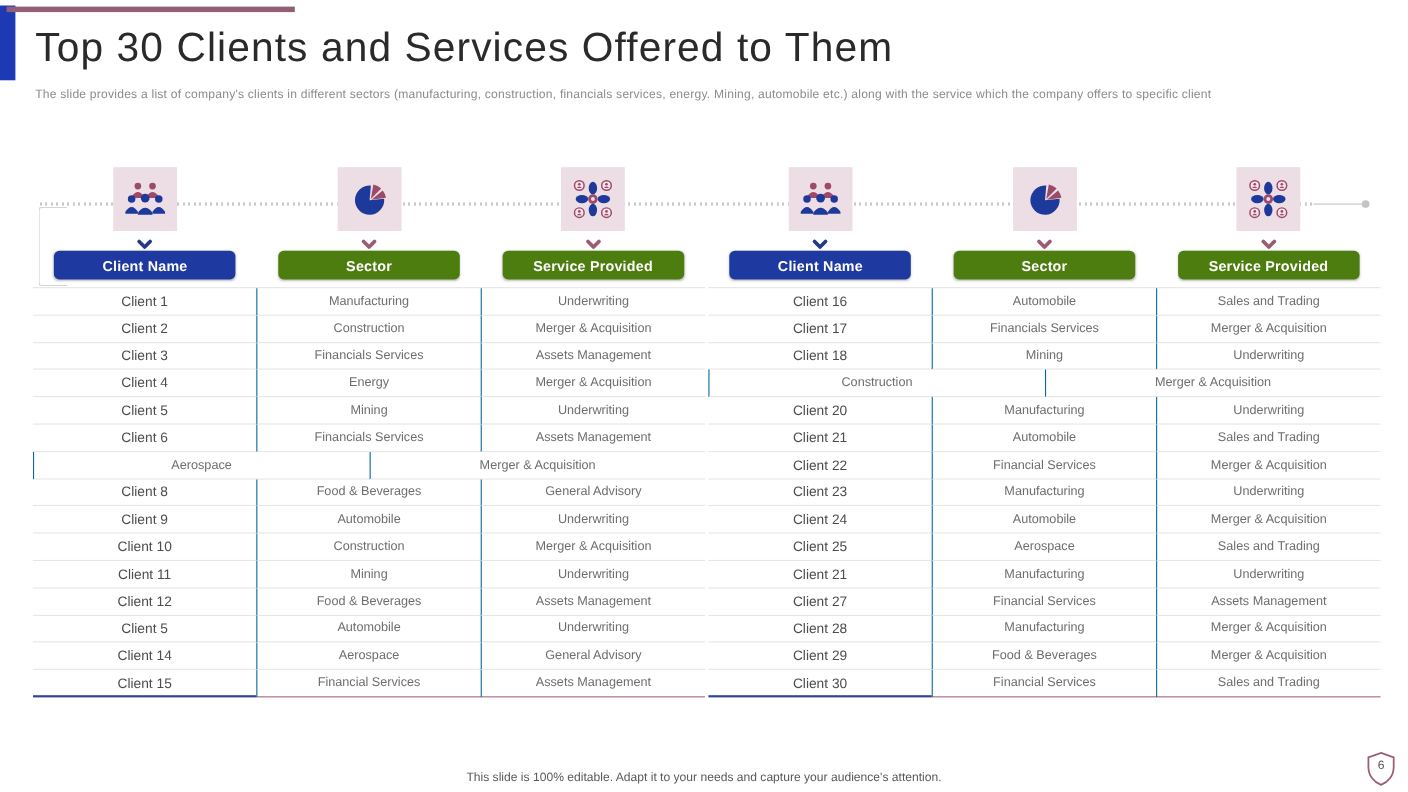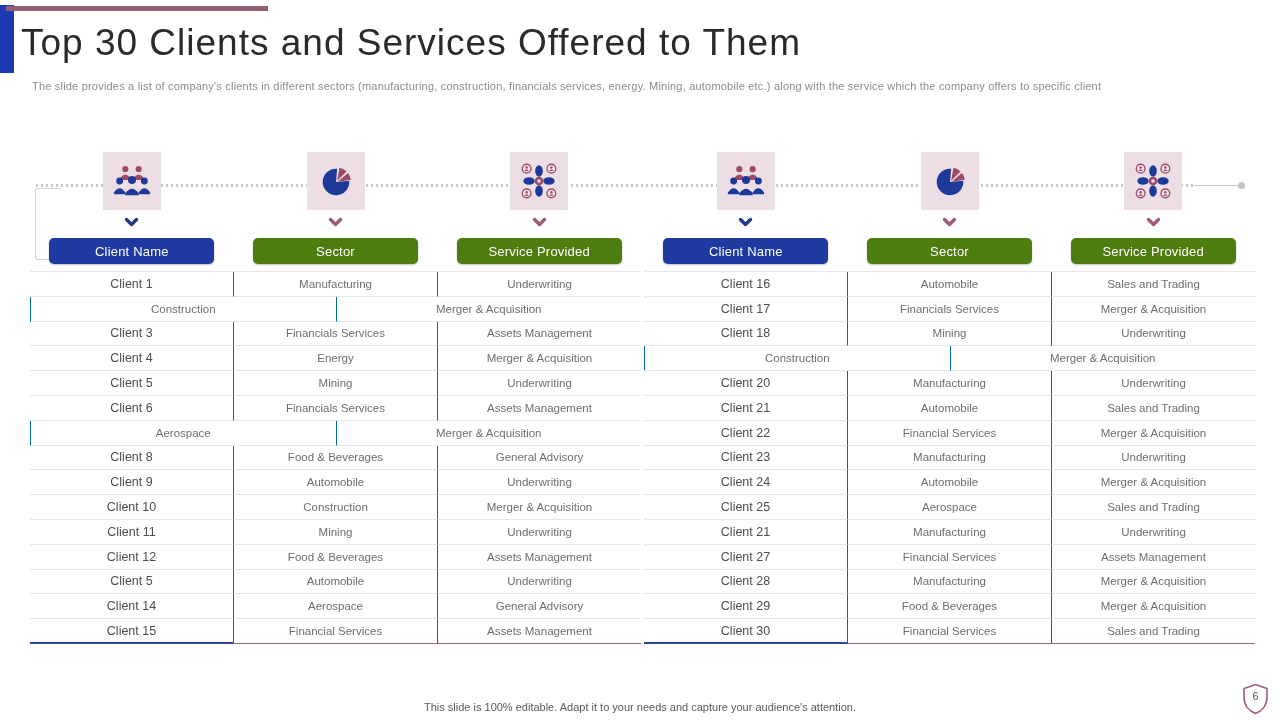--- a/index.html
+++ b/index.html
@@ -3,21 +3,21 @@
 <meta charset="utf-8">
 <style>
   html,body{margin:0;padding:0;background:#fff;}
   .slide{position:relative;width:1280px;height:720px;background:#ffffff;overflow:hidden;
          font-family:"Liberation Sans",sans-serif;}
 
   
   .accent-vbar{position:absolute;left:0;top:5px;width:14px;height:68px;background:#1b3ab4;}
   .accent-hbar{position:absolute;left:6px;top:6px;width:262px;height:5px;background:#916077;}
 
-  .title{position:absolute;left:21px;top:22px;font-size:37px;letter-spacing:1px;color:#2a2a2a;
+  .title{position:absolute;left:32px;top:22px;font-size:37px;letter-spacing:1px;color:#2a2a2a;
          font-weight:400;white-space:nowrap;}
   .subtitle{position:absolute;left:32px;top:79px;width:1160px;font-size:11px;line-height:15px;
             color:#8c8c8c;letter-spacing:.2px;}
 
   
   .timeline-dotted{position:absolute;left:36px;top:184px;width:1158px;height:3px;
     background:repeating-linear-gradient(90deg,#c9c9c9 0 2px,transparent 2px 5px);}
   .timeline-solid{position:absolute;left:1194px;top:185px;width:46px;height:1px;background:#c4c4c4;}
   .timeline-end-dot{position:absolute;left:1238px;top:182px;width:7px;height:7px;border-radius:50%;background:#c4c4c4;}
   .connector-bracket{position:absolute;left:35px;top:188px;width:25px;height:70px;
@@ -27,22 +27,22 @@
   
   .panel{position:absolute;top:152px;width:611px;}
   .panel.left{left:30px;} .panel.right{left:644px;}
   .cols{display:flex;}
   .col{flex:1 1 0;display:flex;flex-direction:column;align-items:center;}
 
   .icon-box{width:58px;height:58px;background:#eddde4;display:flex;align-items:center;justify-content:center;}
   .icon-box svg{width:38px;height:38px;display:block;}
   .chevron{margin-top:7px;height:11px;}
 
-  .pill{margin-top:10px;width:165px;height:26px;border-radius:5px;display:flex;align-items:center;
-        justify-content:center;color:#fff;font-size:13px;font-weight:normal;letter-spacing:.2px;
+  .pill{width:165px;height:26px;border-radius:5px;display:flex;align-items:center;
+        justify-content:center;color:#fff;font-size:13px;font-weight:bold;letter-spacing:.2px;
         box-shadow:0 1px 2px rgba(0,0,0,.25);}
   .pill.blue{background:#1e3aa0;}
   .pill.mauve{background:#4d7c0f;}
 
   
   .tbl{margin-top:7px;width:100%;border-top:1px solid #e6e6e6;}
   .row{display:flex;height:24.8px;justify-content:space-between;}
   .cell{flex:1 1 0;display:flex;align-items:center;justify-content:center;
         border-bottom:1px solid #e6e6e6;font-size:11.5px;color:#6e6e6e;white-space:nowrap;}
   .c-client{font-size:12.5px;color:#4d4d4d;}
@@ -149,20 +149,21 @@
         <div class="pill mauve">Service Provided</div>
       </div>
     </div>
     <div class="tbl">
       <div class="row">
           <div class="cell c-client">Client 1</div>
           <div class="cell c-sector">Manufacturing</div>
           <div class="cell c-service">Underwriting</div>
         </div>
         <div class="row">
+          <div class="cell c-client">Client 2</div>
           <div class="cell c-sector">Construction</div>
           <div class="cell c-service">Merger &amp; Acquisition</div>
         </div>
         <div class="row">
           <div class="cell c-client">Client 3</div>
           <div class="cell c-sector">Financials Services</div>
           <div class="cell c-service">Assets Management</div>
         </div>
         <div class="row">
           <div class="cell c-client">Client 4</div>

